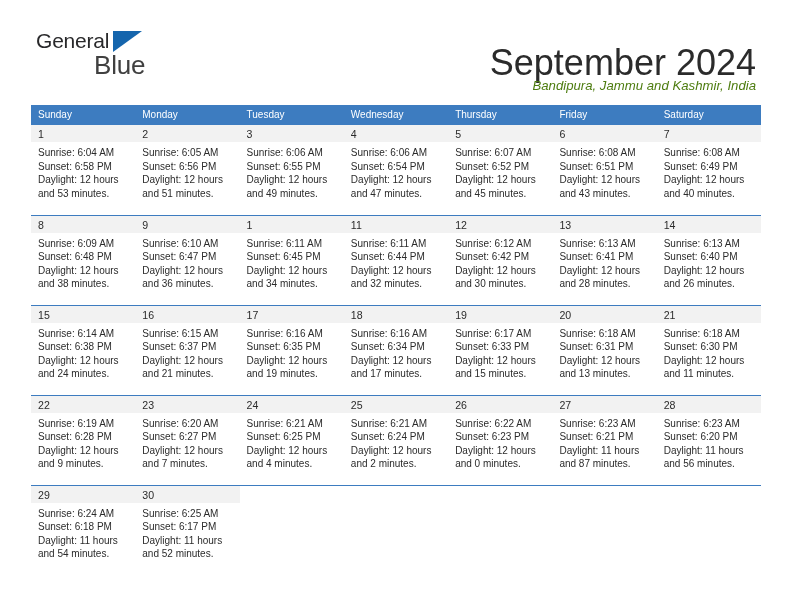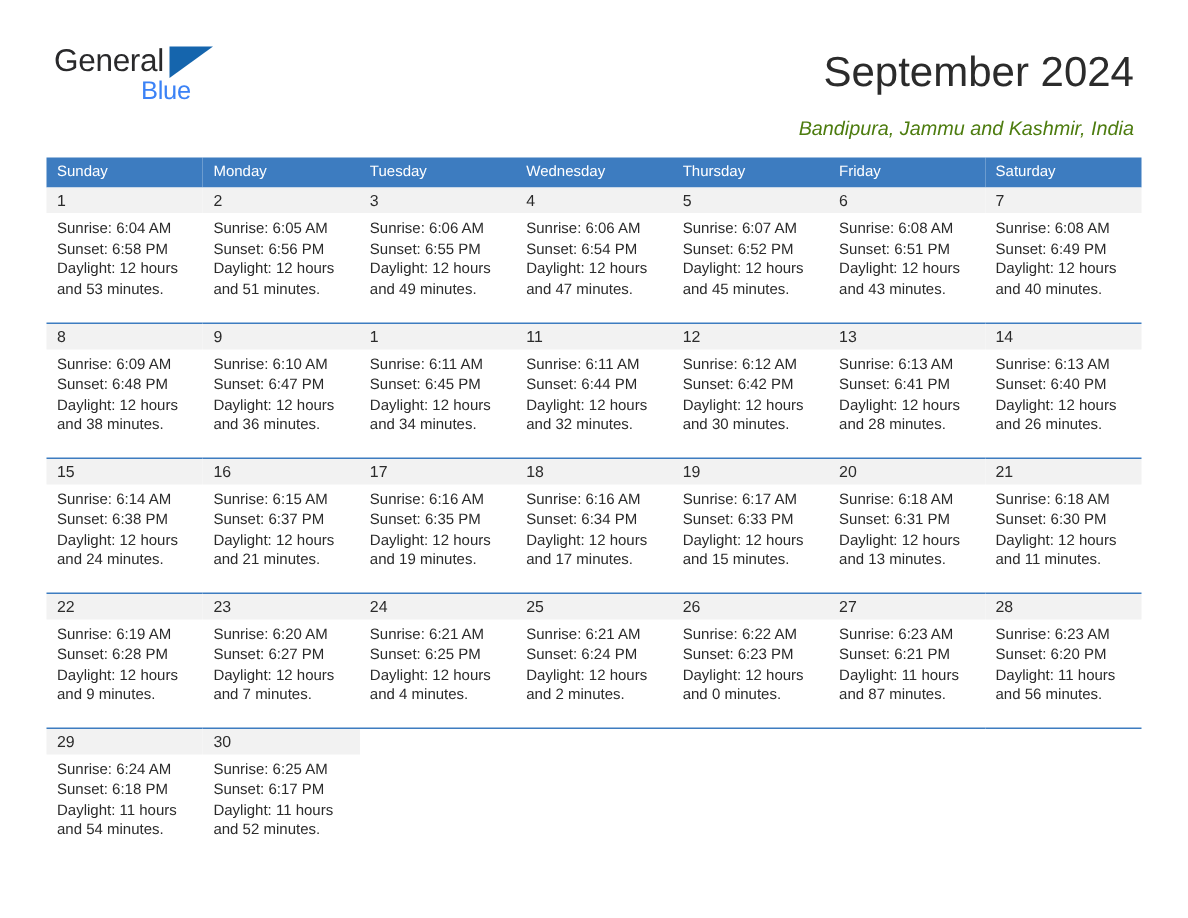--- a/index.html
+++ b/index.html
@@ -48,31 +48,31 @@
     top: 1px;
     width: 0;
     height: 0;
     border-left: 29px solid #1565ad;
     border-bottom: 21px solid transparent;
   }
   .brand-blue {
     position: absolute;
     left: 58px;
     top: 22px;
-    font-size: 17px;
-    color: #3b82f6;
+    font-size: 26px;
+    color: #404040;
     letter-spacing: -0.2px;
     line-height: 1;
   }
 
   .title {
     position: absolute;
     right: 36px;
-    top: 33px;
-    font-size: 28px;
+    top: 43px;
+    font-size: 36px;
     color: #2b2b2b;
     text-align: right;
     line-height: 1.1;
     white-space: nowrap;
   }
   .subtitle {
     position: absolute;
     right: 36px;
     top: 78px;
     font-size: 13.2px;

